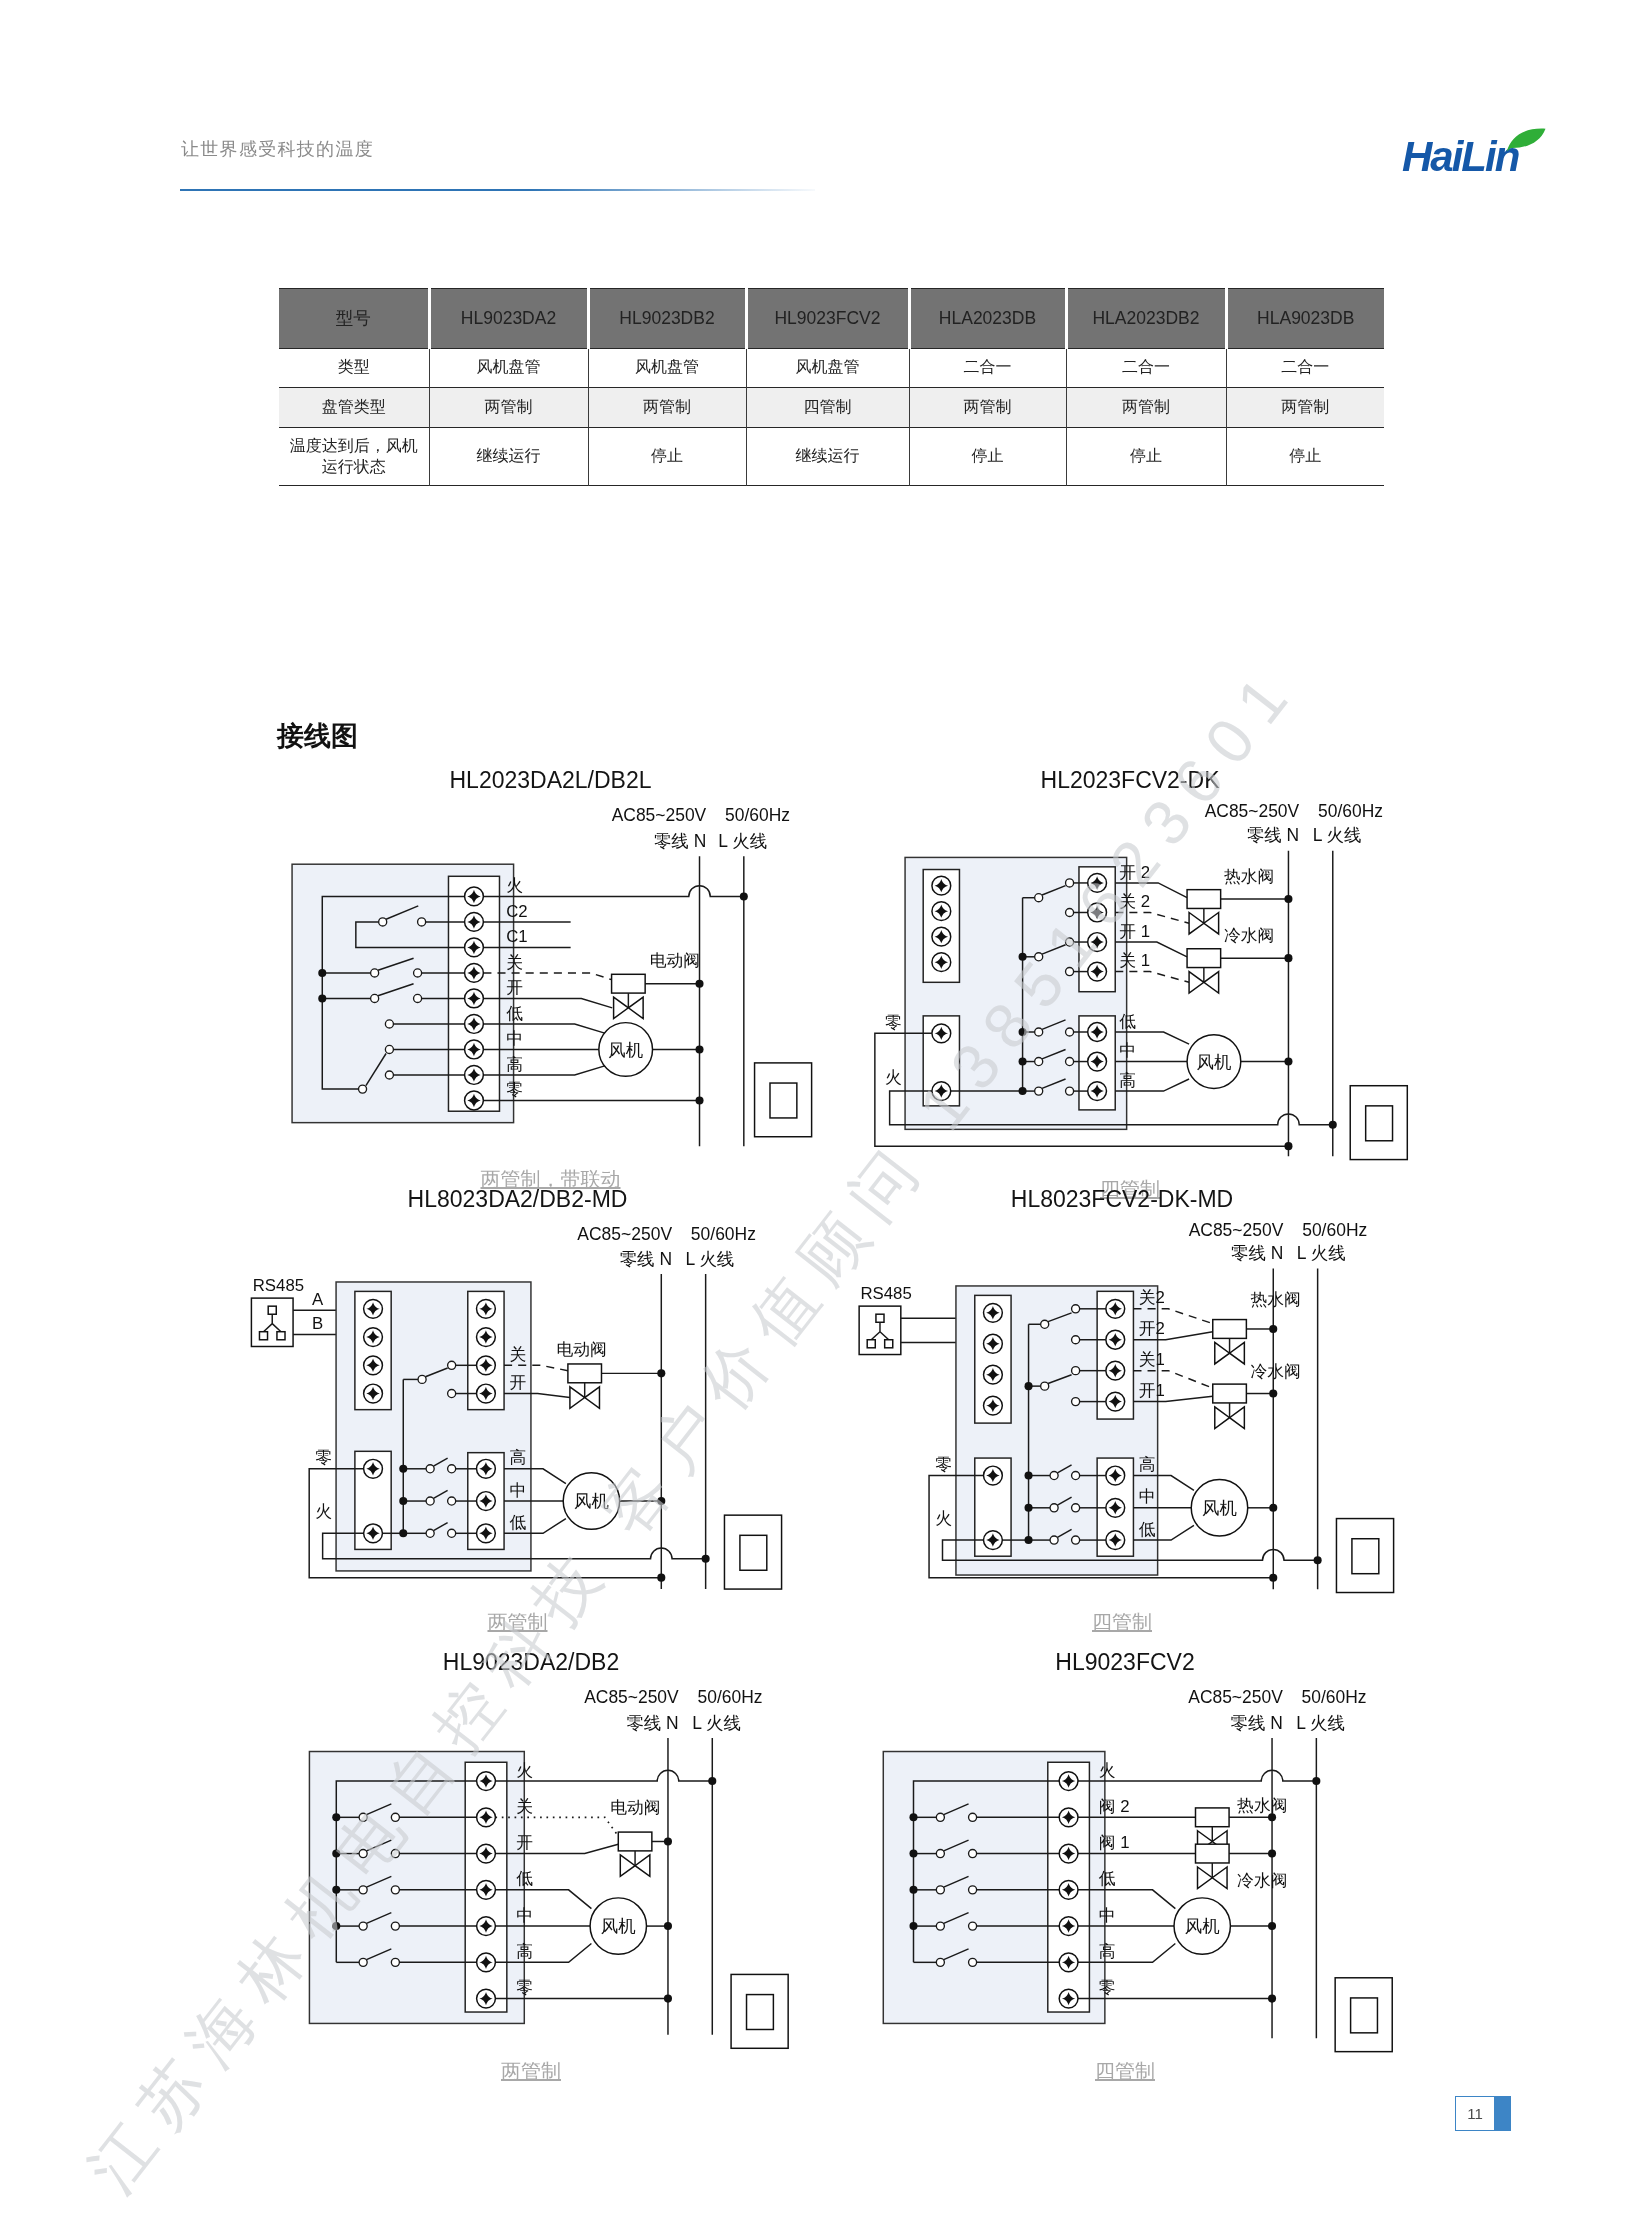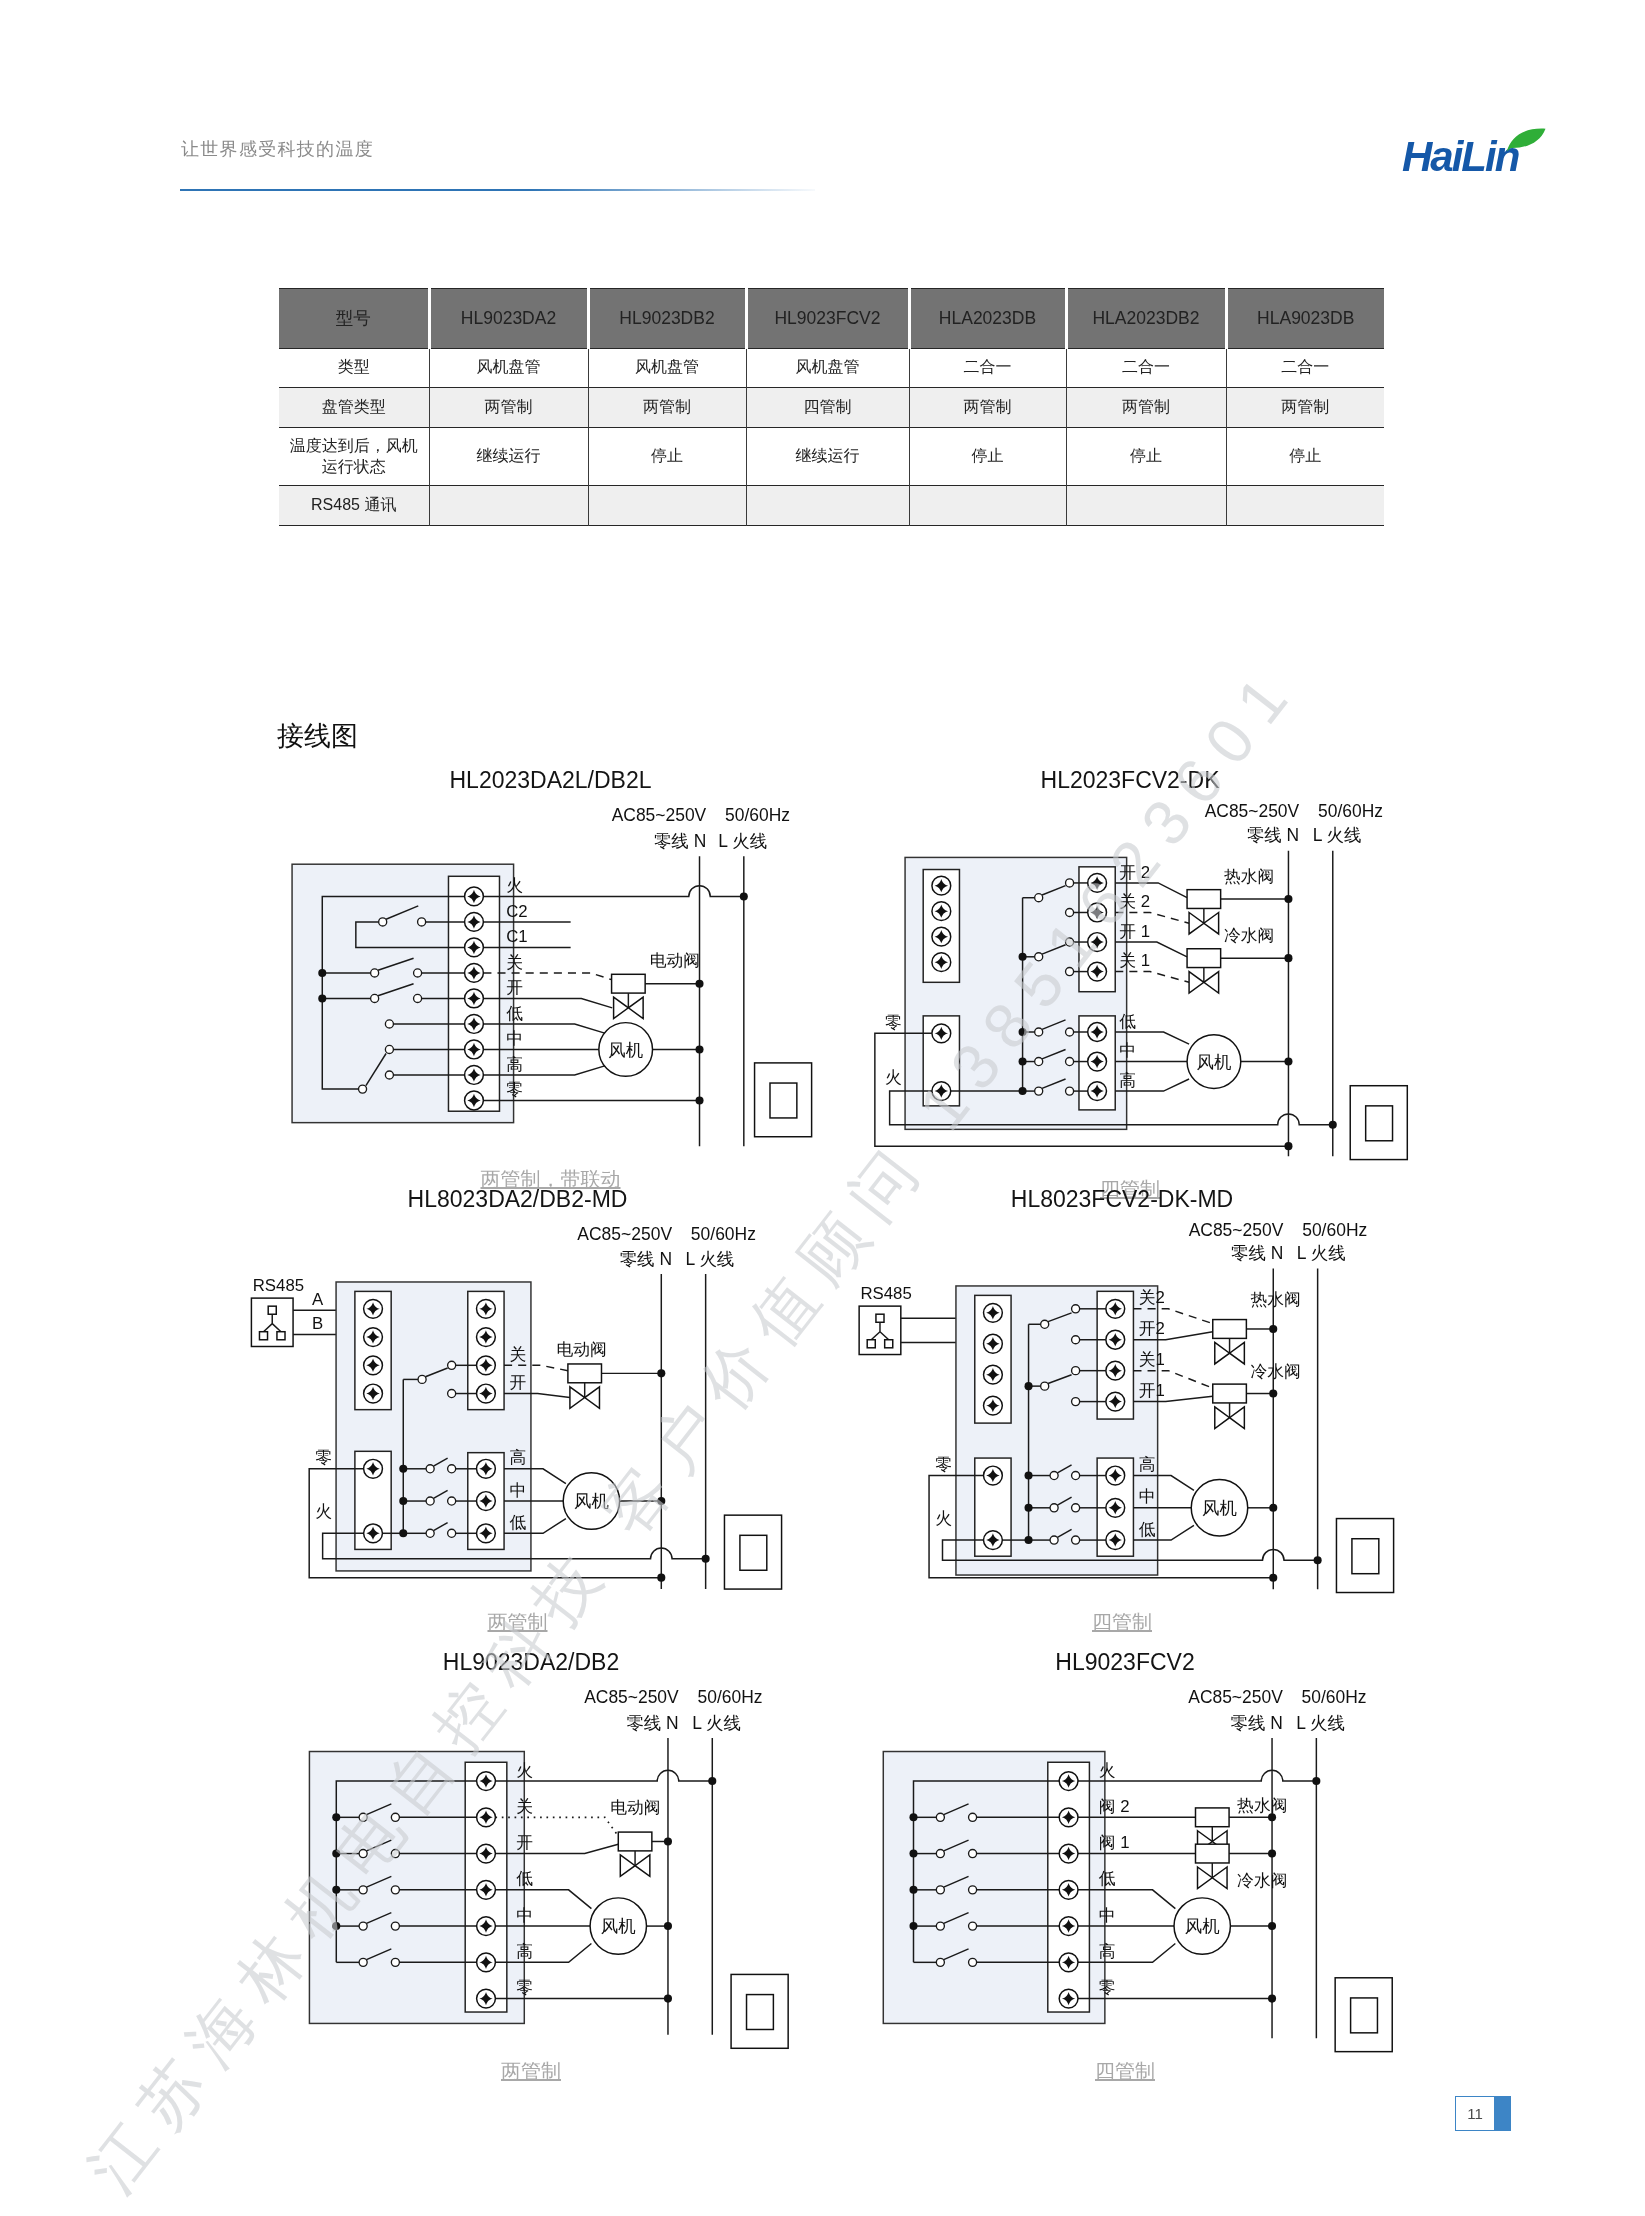--- a/index.html
+++ b/index.html
@@ -22,21 +22,21 @@
   table.spec tr.hdr td{background:#737373;font-size:17.5px;border-left:3.4px solid #fff;border-right:3.4px solid #fff;height:56px;}
   table.spec tr.hdr td:first-child{border-left:none;}
   table.spec tr.hdr td:last-child{border-right:none;}
   table.spec td:first-child{border-left:none;}
   table.spec td:last-child{border-right:none;}
   tr.r-even td{background:#ffffff;}
   tr.r-odd td{background:#efefef;}
   tr.row-short td{height:36px;}
   tr.row-tall td{height:55px;}
   
-  .sec-title{position:absolute;left:277px;top:718px;font-size:27px;font-weight:normal;color:#111;}
+  .sec-title{position:absolute;left:277px;top:718px;font-size:27px;font-weight:bold;color:#111;}
   
   .diag{position:absolute;}
   .diag h3{margin:0 0 2.7px 0;text-align:center;font-size:23px;font-weight:500;color:#141414;font-family:"Liberation Sans",sans-serif;}
   .diag .cap{text-align:center;font-size:20px;color:#a8a8a8;margin-top:1.3px;text-decoration:underline;}
   
   svg .w{stroke:#1a1a1a;stroke-width:2.2;fill:none;}
   svg .wd{stroke:#1a1a1a;stroke-width:2.2;fill:none;stroke-dasharray:12 9;}
   svg .wdot{stroke:#1a1a1a;stroke-width:2.5;fill:none;stroke-dasharray:2.5 7;}
   svg .box{fill:#edf1f8;stroke:#333;stroke-width:2.2;}
   svg .strip{fill:#fff;stroke:#222;stroke-width:2.2;}
@@ -108,29 +108,20 @@
   </tr>
   <tr class="r-even row-tall">
     <td>温度达到后，风机运行状态</td>
     <td>继续运行</td>
     <td>停止</td>
     <td>继续运行</td>
     <td>停止</td>
     <td>停止</td>
     <td>停止</td>
   </tr>
-  <tr class="r-odd row-short">
-    <td>RS485 通讯</td>
-    <td></td>
-    <td></td>
-    <td></td>
-    <td></td>
-    <td></td>
-    <td></td>
-  </tr>
 </tbody>
   </table>
 
 <div class="sec-title">接线图</div>
 
 <div class="diag" style="left:282px;top:767px;width:537px;">
   <h3>HL2023DA2L/DB2L</h3>
   <svg width="537" height="366" viewBox="0 0 800 545">
     <defs>
       <g id="scr1">

